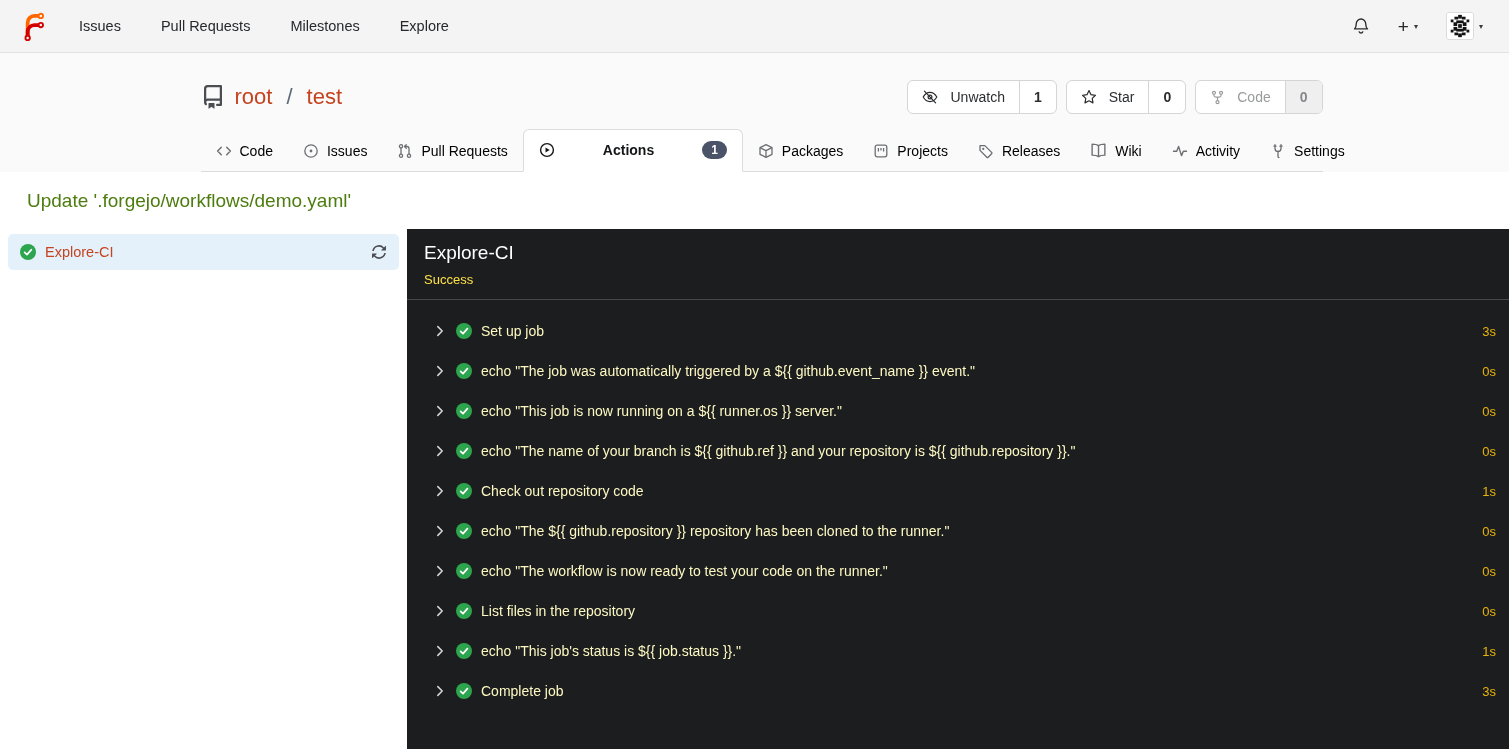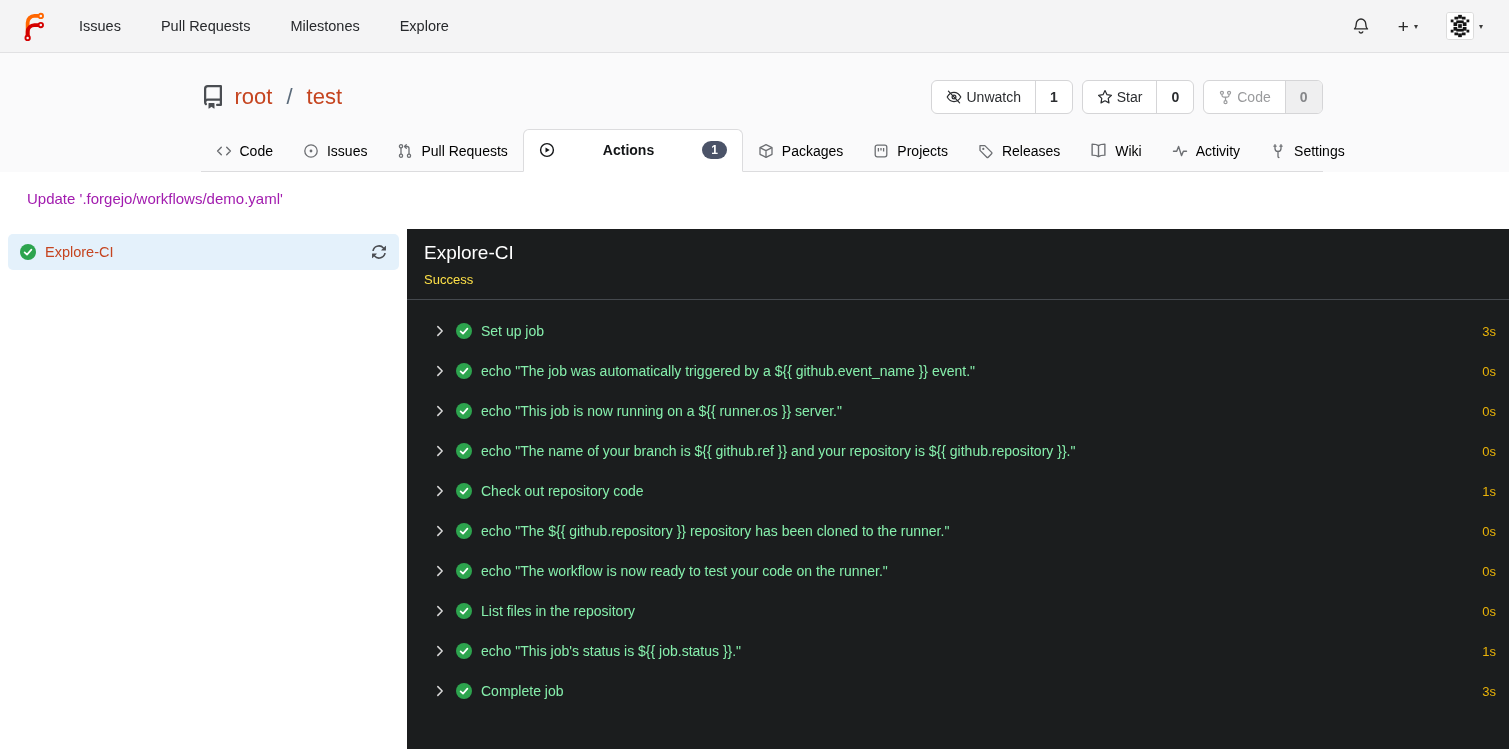--- a/index.html
+++ b/index.html
@@ -26,55 +26,55 @@
 
   
   .repo-header { background:#fafafb; padding-top:18px;padding-left:14px; }
   .container { width:1122px; margin:0 auto; }
   .repo-title-row { display:flex; align-items:center; height:52px; }
   .repo-name-wrap { display:flex; align-items:center; gap:10px; font-size:22px; }
   .repo-link { color:#c5441f; cursor:pointer; }
   .repo-sep { color:#5a6a7a; margin:0 4px; }
   .repo-btns { margin-left:auto; display:flex; gap:9px; }
   .btn-group { display:flex; border:1px solid #d5d5d7; border-radius:6px; overflow:hidden; background:#fff; font-size:14px; color:#2b2d30; cursor:pointer; }
-  .btn-main { display:flex; gap:4px; align-items:center; padding:8px 14px; }
+  .btn-main { display:flex; gap:12px; align-items:center; padding:8px 14px; }
   .btn-count { padding:8px 14px; border-left:1px solid #d5d5d7; font-weight:700; min-width:36px; text-align:center; }
   .btn-group.muted { color:#9a9b9d; }
   .btn-group.muted .btn-count { background:#efeff0; color:#86878a; }
 
   
   .tab-bar { display:flex; align-items:flex-end; border-bottom:1px solid #dcdcde; margin-top:6px; }
   .tab { display:flex; align-items:center; gap:8px; padding:11px 15px 12px; font-size:14px; color:#000000; cursor:pointer; white-space:nowrap; }
   .tab .ticon { opacity:.75; }
   .tab.active {
     background:#fff; border:1px solid #dcdcde; border-bottom:1px solid #fff;
     margin-bottom:-1px; border-radius:6px 6px 0 0; color:#141618; font-weight:700;gap:48px;
   }
   .tab.active .ticon { opacity:1; }
   .tab-badge { background:#4b5368; color:#fff; font-size:12px; font-weight:700; padding:2px 9px; border-radius:10px; }
   .tab-settings { margin-left:auto; }
 
   
-  .run-title { font-size:15px; color:#a21caf; padding:18px 32px 0 27px; height:57px; }
+  .run-title { font-size:19px; color:#4d7c0f; padding:18px 32px 0 27px; height:57px; }
   .run-body { display:flex; height:527px; }
 
   .job-sidebar { width:407px; padding:5px 8px; background:#fff; }
   .job-item {
     display:flex; align-items:center; gap:9px; padding:10px 12px;
     background:#e4f1fb; border-radius:5px; font-size:14.5px; color:#c5441f; cursor:pointer;
   }
   .job-refresh { margin-left:auto; cursor:pointer; display:flex; }
 
   .log-panel { flex:1; background:#1b1d1e; color:#fff; }
   .log-header { padding:13px 17px 12px; border-bottom:1px solid #45494e; }
   .log-title { font-size:19px; color:#fff; }
   .log-status { font-size:13px; color:#fde047; margin-top:8px; }
   .steps { padding:11px 13px 0 26px; }
   .step { display:flex; align-items:center; height:40px; gap:9px; font-size:14px; cursor:pointer; }
-  .step-name { color:#86efac; }
+  .step-name { color:#fef9c3; }
   .step-dur { margin-left:auto; font-size:13px; color:#eab308; }
 </style>
 </head>
 <body>
 
 <svg width="0" height="0" style="position:absolute">
   <defs>
     <g id="i-chevron">
       <path d="M5.5 3 10.5 8 5.5 13" stroke="#d8d8d8" stroke-width="1.7" fill="none" stroke-linecap="round" stroke-linejoin="round"></path>
     </g>

